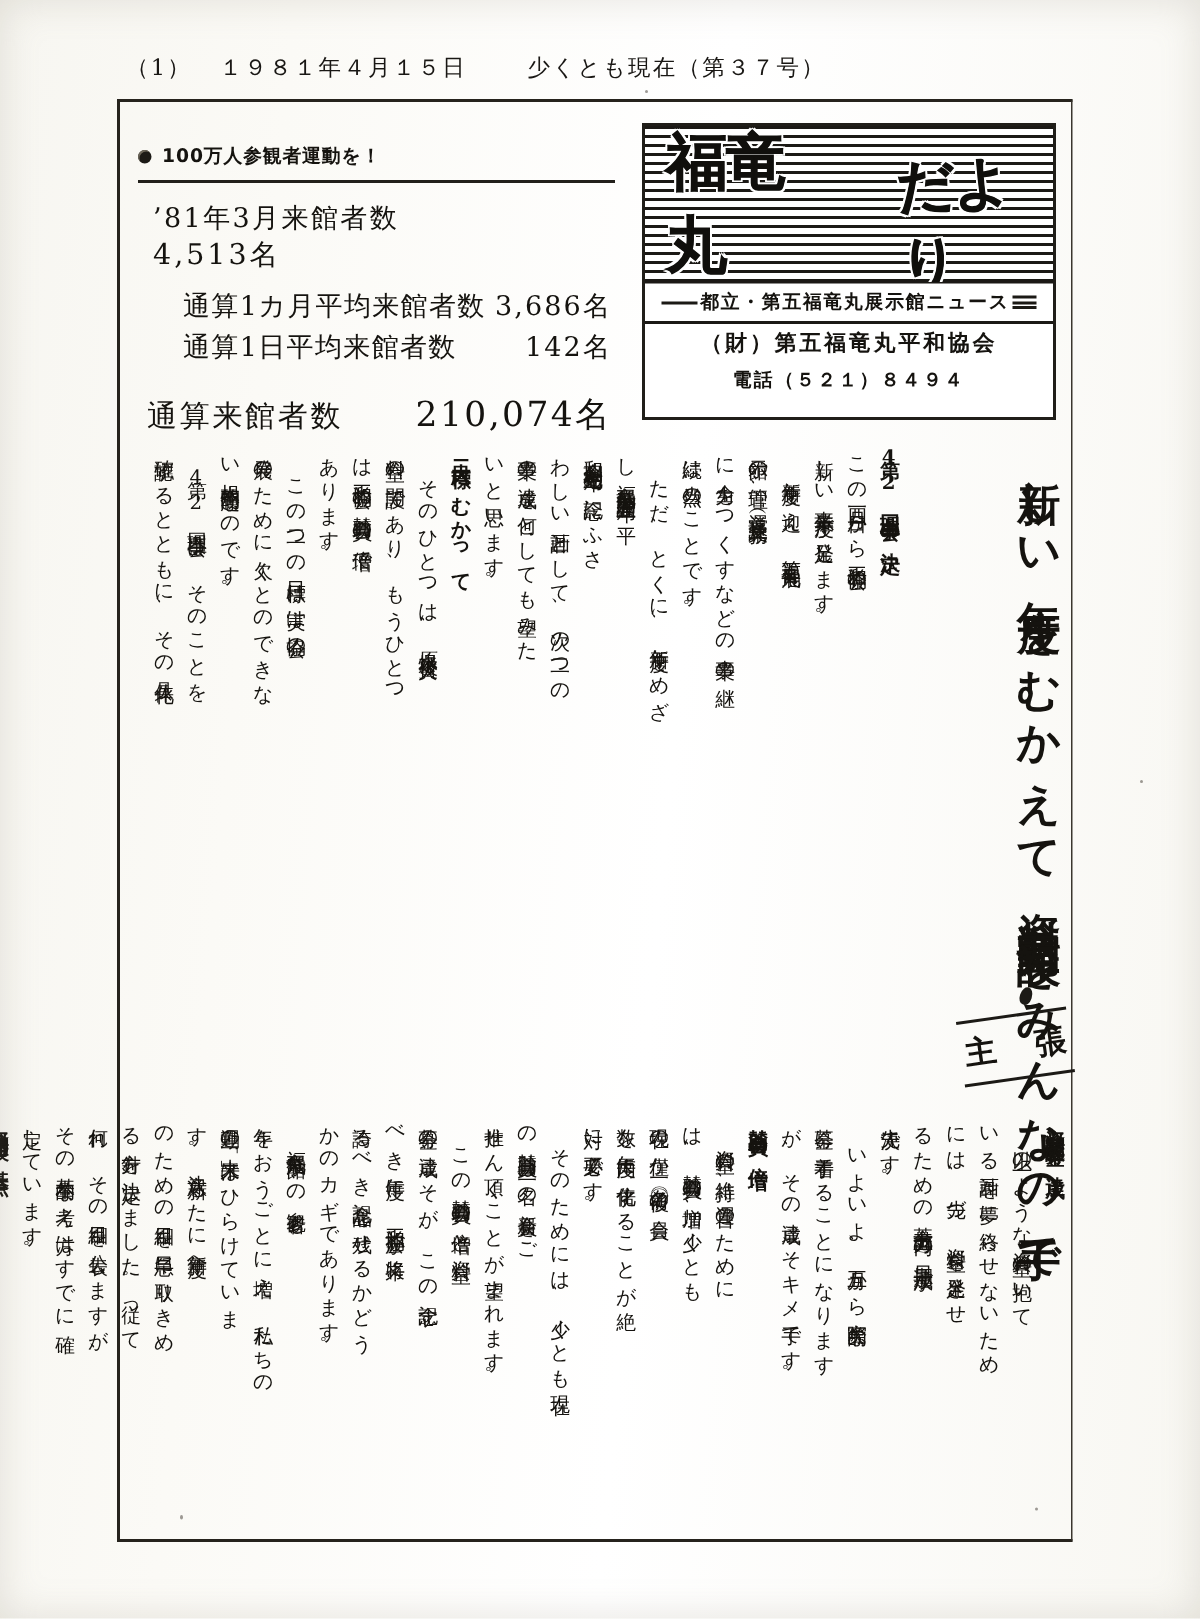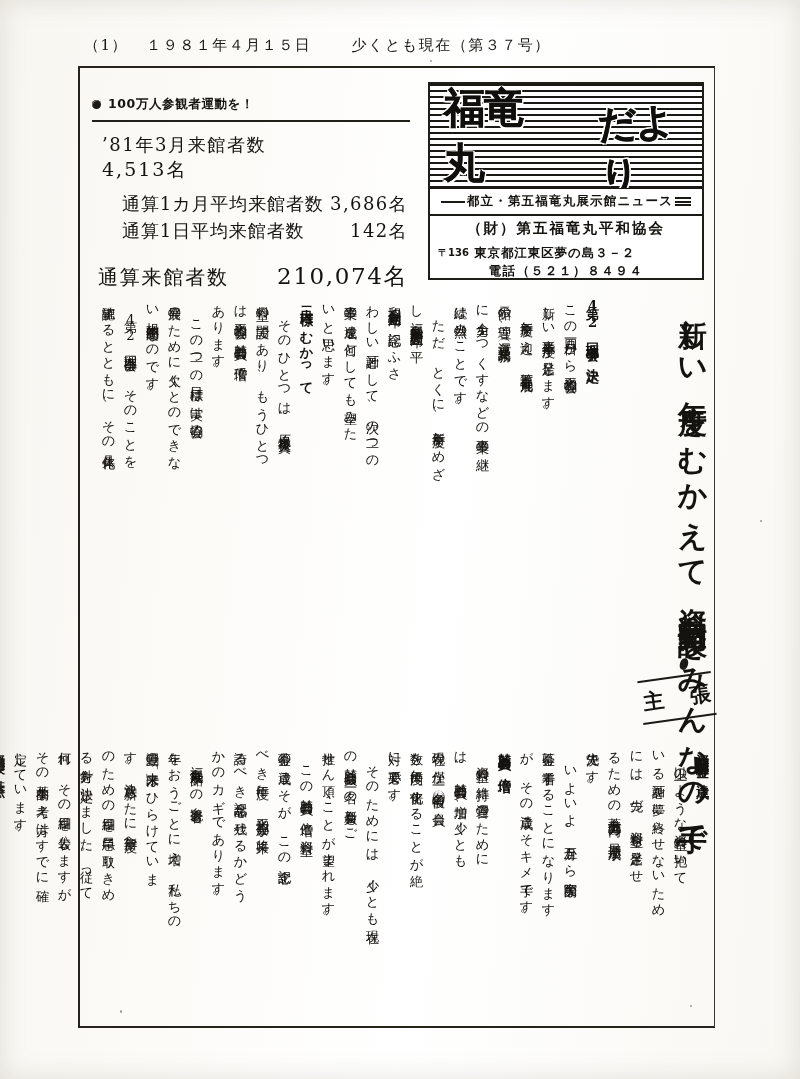--- a/index.html
+++ b/index.html
@@ -264,21 +264,20 @@
           <span class="tail">だより</span>
       </div>
     </div>
     <div class="logo-sub">
       <span class="dash"></span>
       <span>都立・第五福竜丸展示館ニュース</span>
       <span class="dash tri"></span>
     </div>
     <div class="org">（財）第五福竜丸平和協会</div>
     <div class="addr">
-      <span class="l1"><span class="zip">〒136</span> <span>東京都江東区夢の島３－２</span></span>
       <span class="l3">電話（５２１）８４９４</span>
     </div>
   </div>
 
   <div class="headline">
     <div class="hl">新しい年度をむかえて</div>
     <div class="hl l2">資料室開設をみんなの手で</div>
   </div>
 
   <div class="seal">

